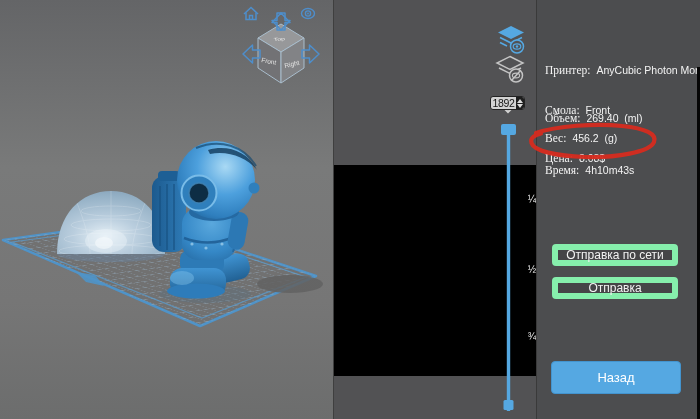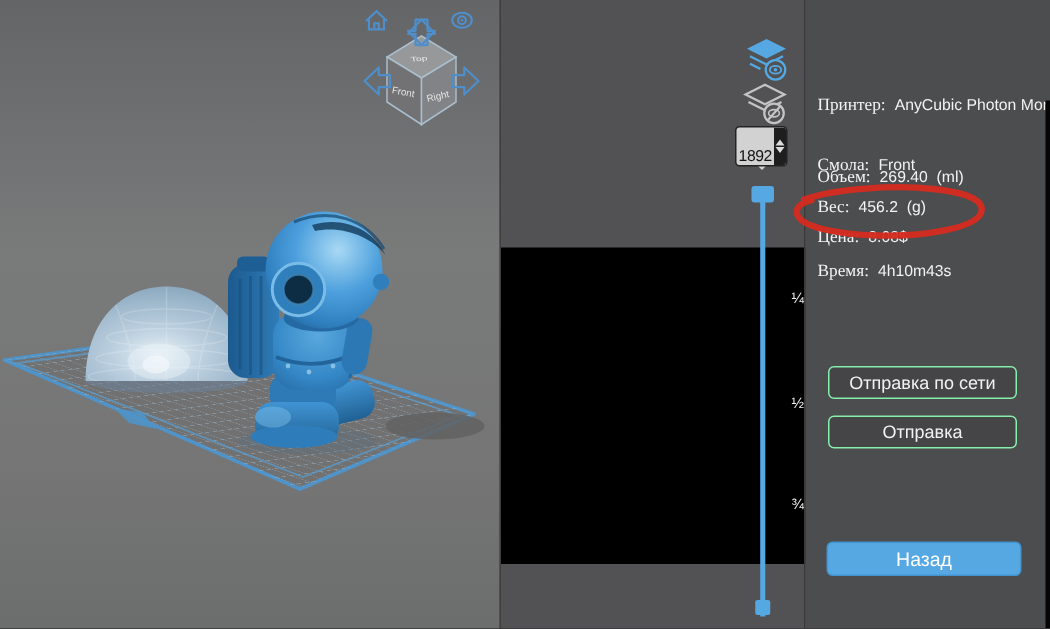--- a/index.html
+++ b/index.html
@@ -9,40 +9,40 @@
   
   .viewport{position:absolute;left:0;top:0;width:333px;height:419px;
     background:linear-gradient(180deg,#646567 0%,#797a7a 40%,#767676 72%,#6c6d6d 100%);}
   .viewport svg{position:absolute;left:0;top:0;}
   .vp-divider{position:absolute;left:333px;top:0;width:1px;height:419px;background:#3f3f3f;}
 
   
   .preview-panel{position:absolute;left:334px;top:0;width:203px;height:419px;background:#525254;}
   .preview-screen{position:absolute;left:0;top:165px;width:203px;height:211px;background:#000;}
   .panel-svg{position:absolute;left:0;top:0;}
-  .spinbox{position:absolute;left:156px;top:84px;width:35px;height:27px;background:#d2d2d2;
-    border:1px solid #232323;border-radius:3px;display:flex;align-items:flex-end;overflow:hidden;}
+  .spinbox{position:absolute;left:156px;top:96px;width:35px;height:14px;background:#d2d2d2;
+    border:1px solid #232323;border-radius:3px;display:flex;align-items:flex-start;overflow:hidden;}
   .spinbox .val{flex:1;text-align:center;font-size:10.5px;color:#141414;letter-spacing:-0.3px;}
   .spinbox .spin{width:8px;height:100%;background:#1e1e1e;display:flex;flex-direction:column;
     align-items:center;justify-content:center;gap:1px;}
   .tri-up{width:0;height:0;border-left:3px solid transparent;border-right:3px solid transparent;border-bottom:4px solid #dcdcdc;}
   .tri-dn{width:0;height:0;border-left:3px solid transparent;border-right:3px solid transparent;border-top:4px solid #dcdcdc;}
   .frac{position:absolute;left:186px;width:16px;text-align:right;font-size:10px;color:#f2f2f2;}
 
   
   .sidebar{position:absolute;left:537px;top:0;width:163px;height:419px;background:#4c4d4f;}
   .sidebar-divider{position:absolute;left:536px;top:0;width:1px;height:419px;background:#3a3a3a;}
   .edge-strip{position:absolute;left:697px;top:67px;width:3px;height:352px;background:#060606;}
   .info-row{position:absolute;left:8px;height:15px;display:flex;gap:6px;align-items:baseline;white-space:pre;}
   .info-row .lbl{font-size:11.5px;color:#f3f3f3;font-family:Liberation Serif, serif;}
   .info-row .val{font-size:10.5px;color:#f3f3f3;white-space:pre;}
   .btn-gray{position:absolute;left:15px;width:126px;height:22px;background:#454547;
-    border:1px solid #86efac;border-radius:4px;color:#f2f2f2;font-size:12px;
+    border:6px solid #86efac;border-radius:4px;color:#f2f2f2;font-size:12px;
     display:flex;align-items:center;justify-content:center;cursor:pointer;}
-  .btn-blue{position:absolute;left:14px;top:361px;width:130px;height:23px;background:#55a8e2;
+  .btn-blue{position:absolute;left:14px;top:361px;width:130px;height:33px;background:#55a8e2;
     border:1px solid #4394cf;border-radius:4px;color:#fff;font-size:13px;
     display:flex;align-items:center;justify-content:center;cursor:pointer;}
 
   .annotation{position:absolute;left:0;top:0;pointer-events:none;z-index:50;}
 </style>
 </head>
 <body>
 
 <div class="screen">
 
@@ -227,21 +227,21 @@
       <span class="val">269.40  (ml)</span>
     </div>
     <div class="info-row" style="top:132px">
       <span class="lbl">Вес:</span>
       <span class="val">456.2  (g)</span>
     </div>
     <div class="info-row" style="top:152px">
       <span class="lbl">Цена:</span>
       <span class="val">8.08$</span>
     </div>
-    <div class="info-row" style="top:175px">
+    <div class="info-row" style="top:164px">
       <span class="lbl">Время:</span>
       <span class="val">4h10m43s</span>
     </div>
 
     <div class="btn-gray" style="top:244px">Отправка по сети</div>
     <div class="btn-gray" style="top:277px">Отправка</div>
     <div class="btn-blue">Назад</div>
   </div>
   <div class="edge-strip"></div>
 

